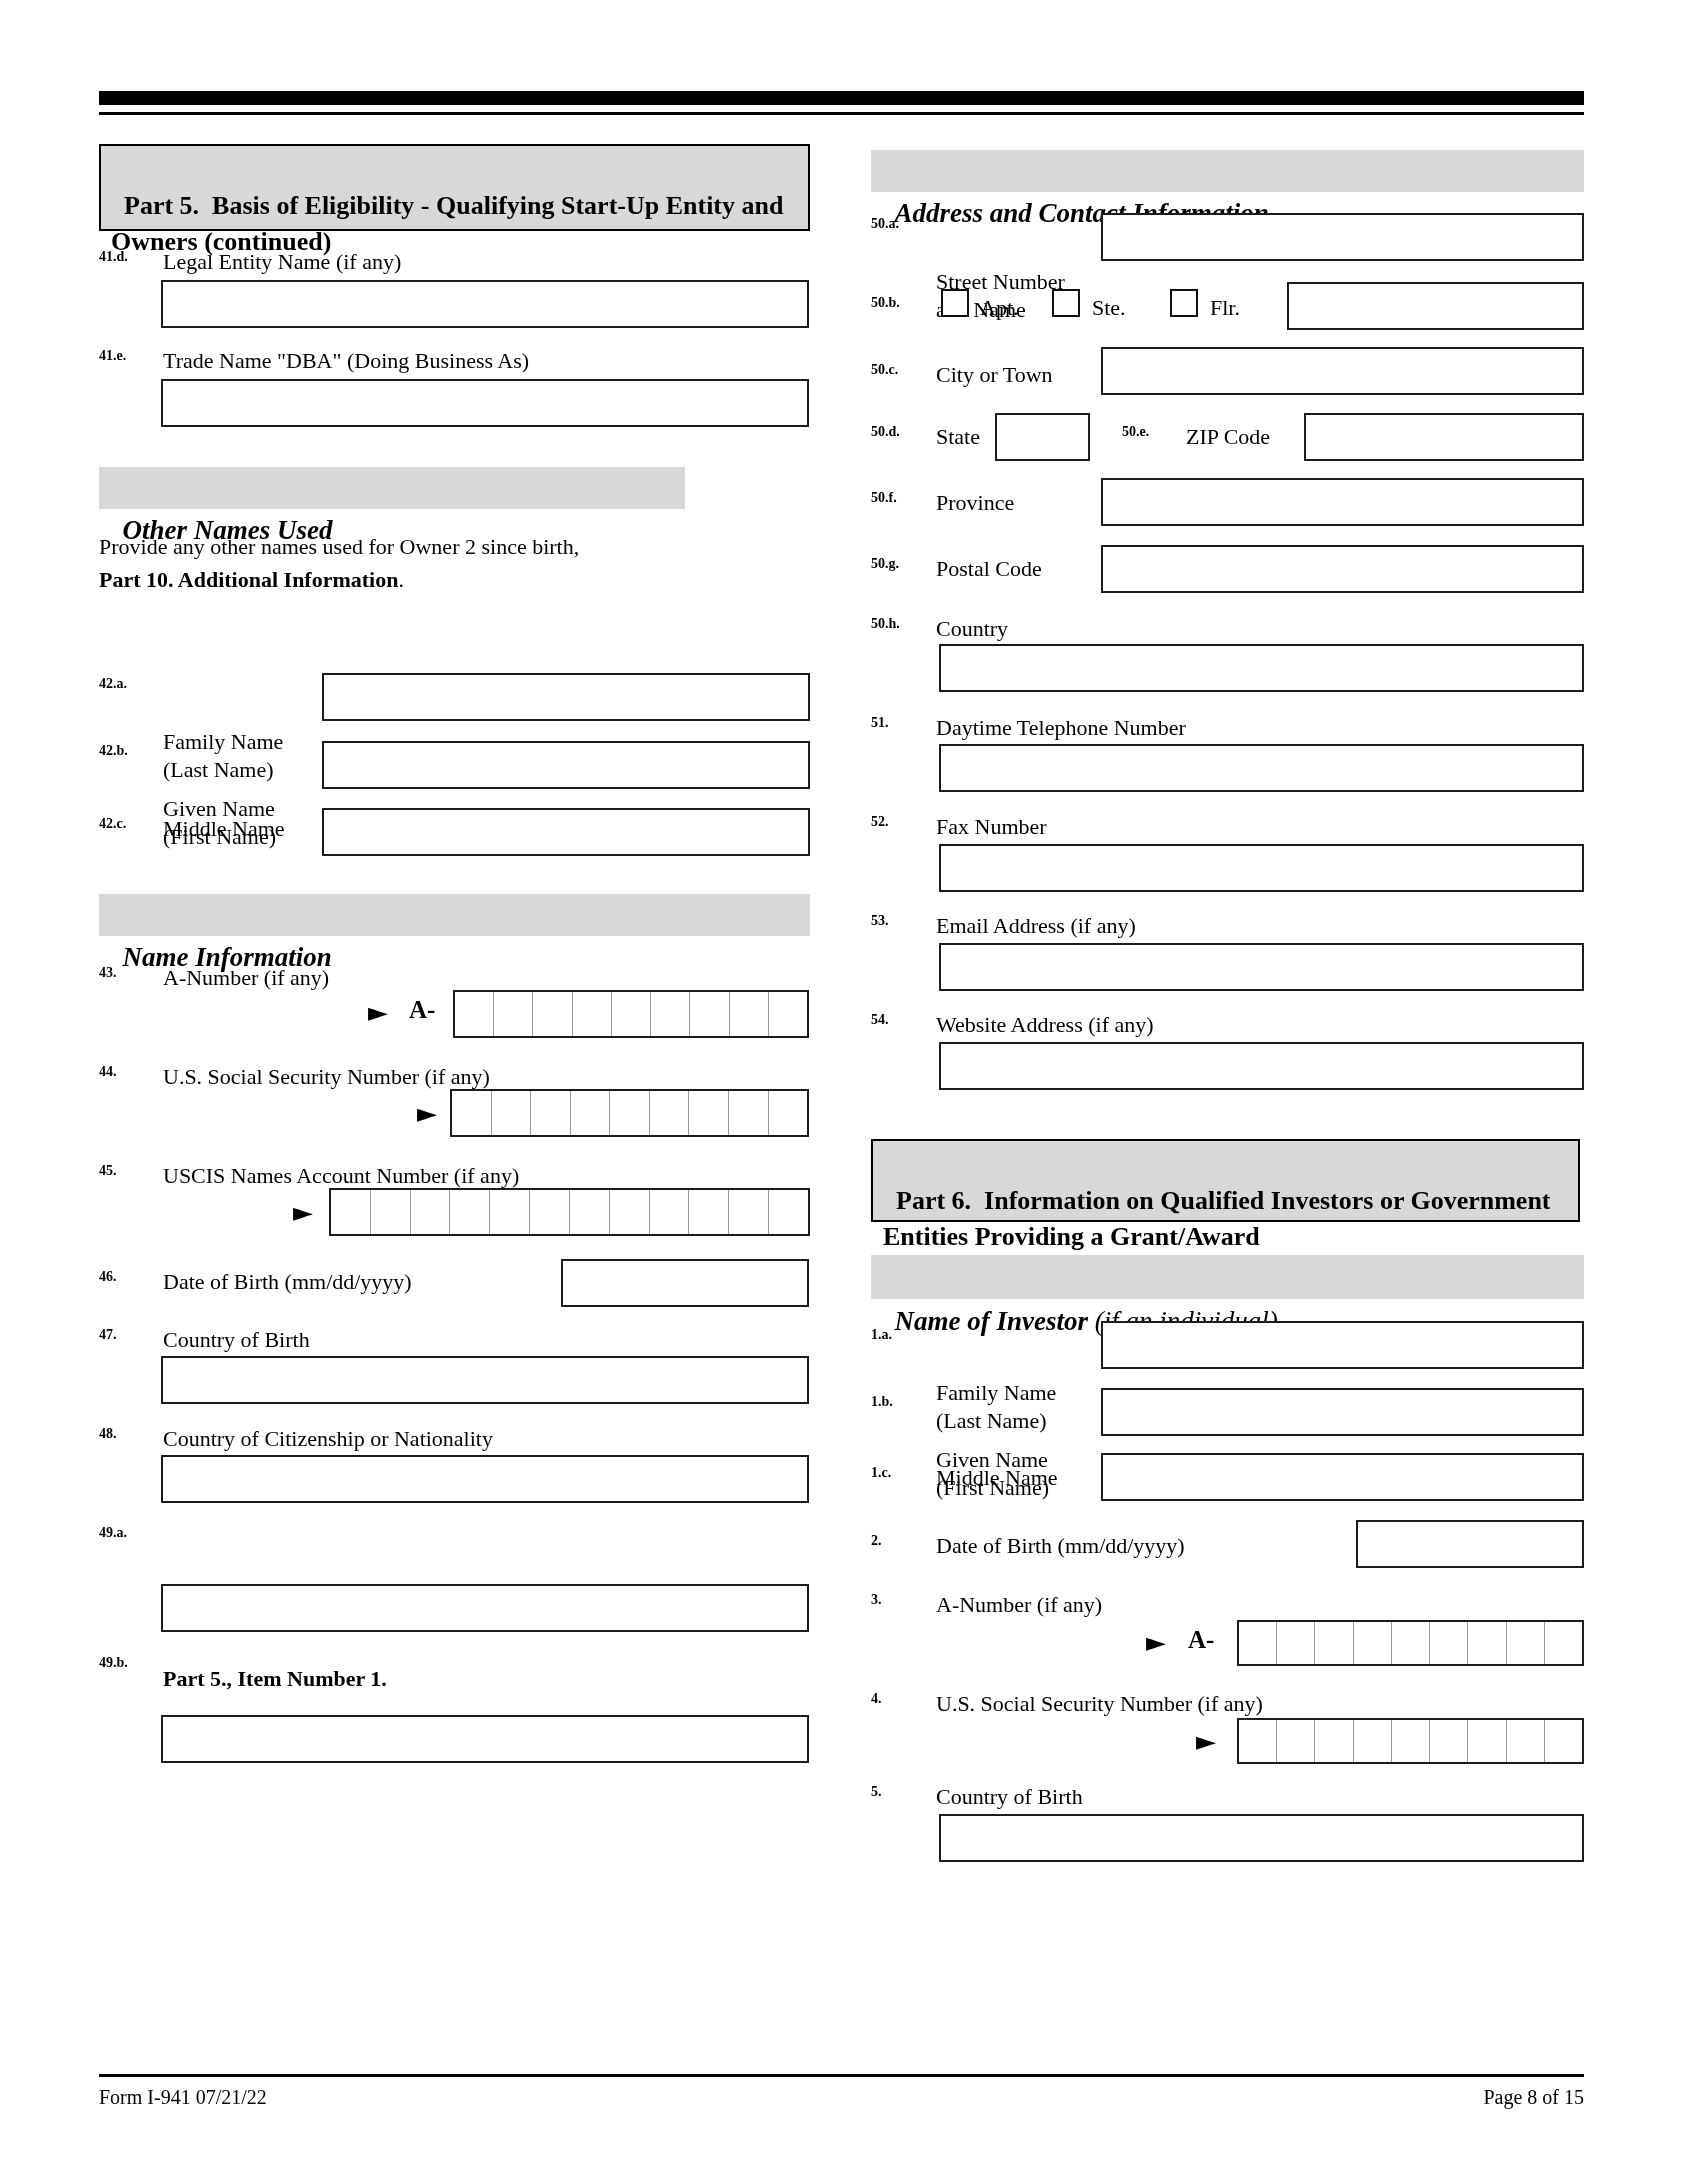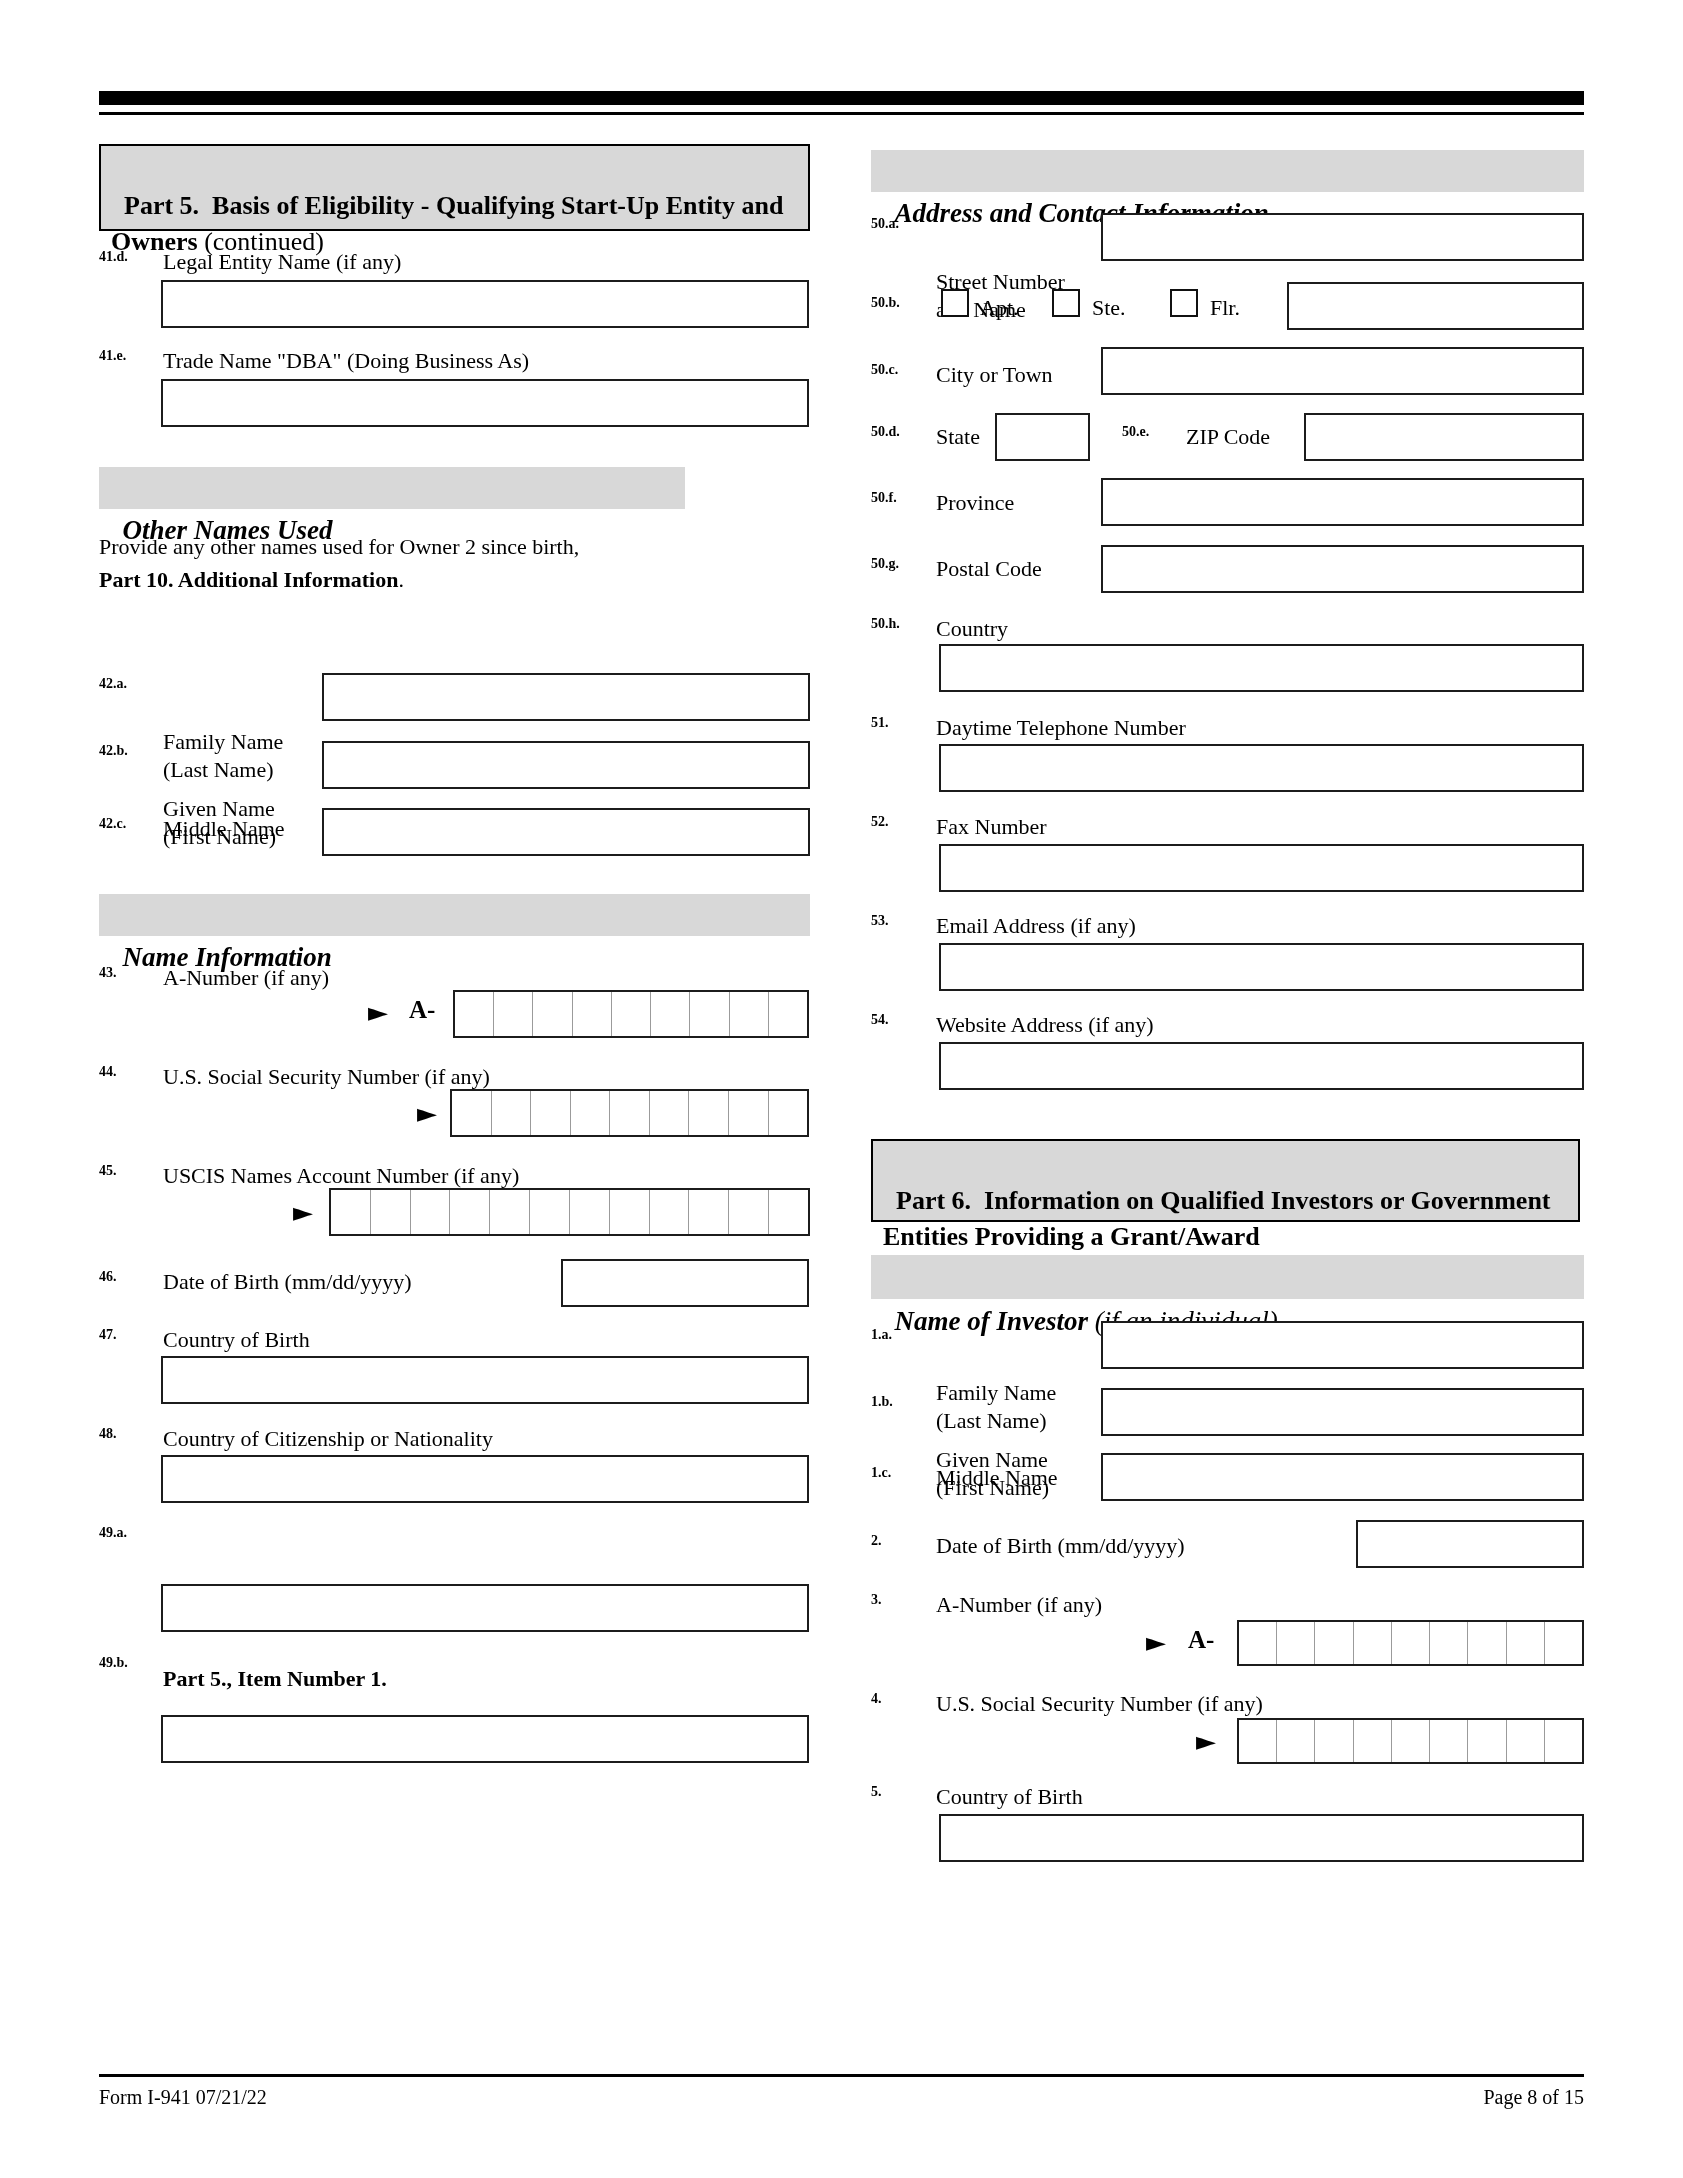--- a/index.html
+++ b/index.html
@@ -11,21 +11,21 @@
   .lbl div{line-height:28px}
   .b{font-weight:700}
   .fbox{position:absolute;border:2px solid #1c1c1c;background:#fff;box-sizing:border-box;
         font-size:22px;padding:0 6px;font-family:inherit;outline:none}
   .graybar{position:absolute;background:#d8d8d8;font-weight:700;font-style:italic;
            font-size:27px;line-height:42px;height:42px;padding-left:10px;box-sizing:border-box;
            white-space:pre-wrap}
   .graybar .norm{font-weight:400}
   .partbox{position:absolute;background:#d8d8d8;border:2px solid #000;box-sizing:border-box;
            font-size:26px;font-weight:700;line-height:36px;padding:6px 10px;white-space:pre-wrap}
-  .partbox .norm{font-weight:400}
+  .partbox .norm{font-weight:700}
   .segbox{position:absolute;border:2px solid #1c1c1c;background:#fff;box-sizing:border-box;display:flex}
   .segbox i{flex:1;border-left:1px solid #9b9b9b;display:block}
   .segbox i:first-child{border-left:none}
   .cb{position:absolute;width:28px;height:28px;border:2px solid #111;box-sizing:border-box;background:#fff}
   .arrow{position:absolute;font-size:26px;line-height:28px;font-family:"DejaVu Sans",sans-serif}
   .aprefix{position:absolute;font-weight:700;font-size:25px}
   .para{position:absolute;font-size:22px}
   .para div{line-height:33px;white-space:pre-wrap}
   .ftext{position:absolute;font-size:20px}
 </style>

